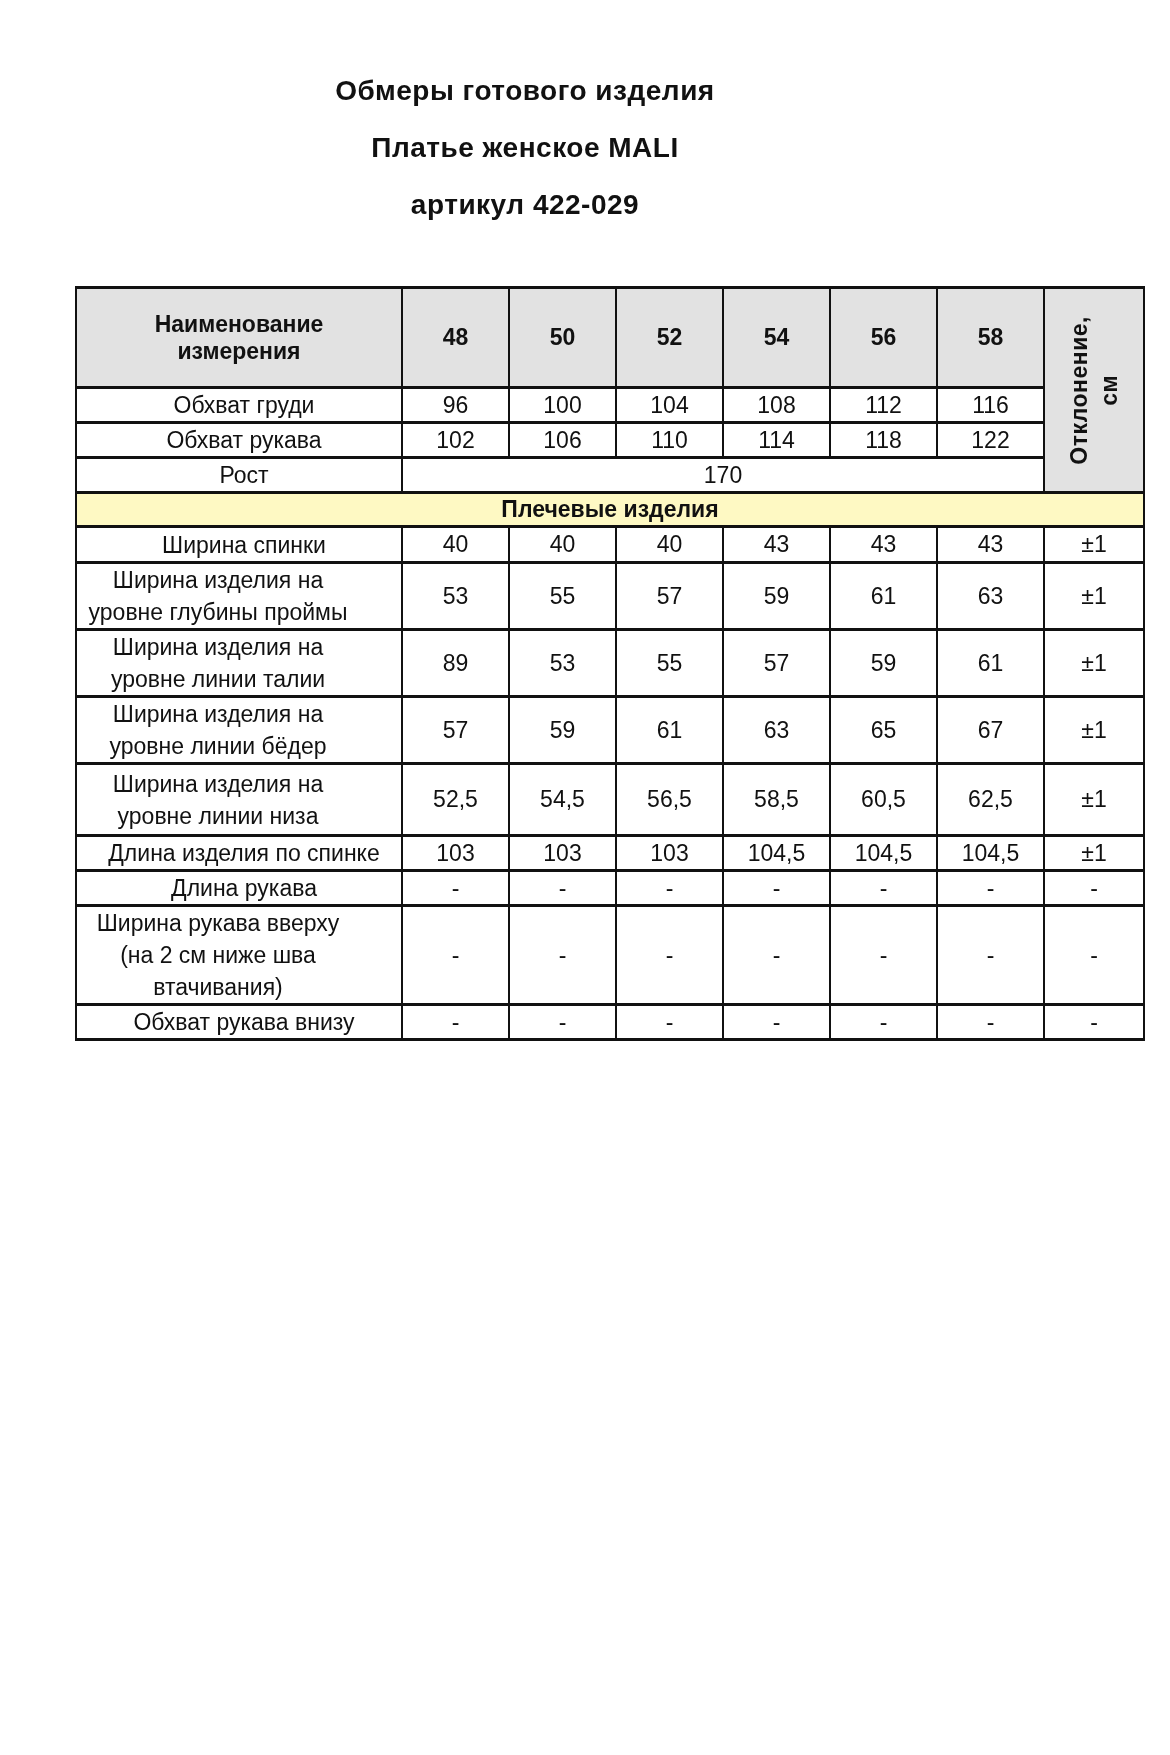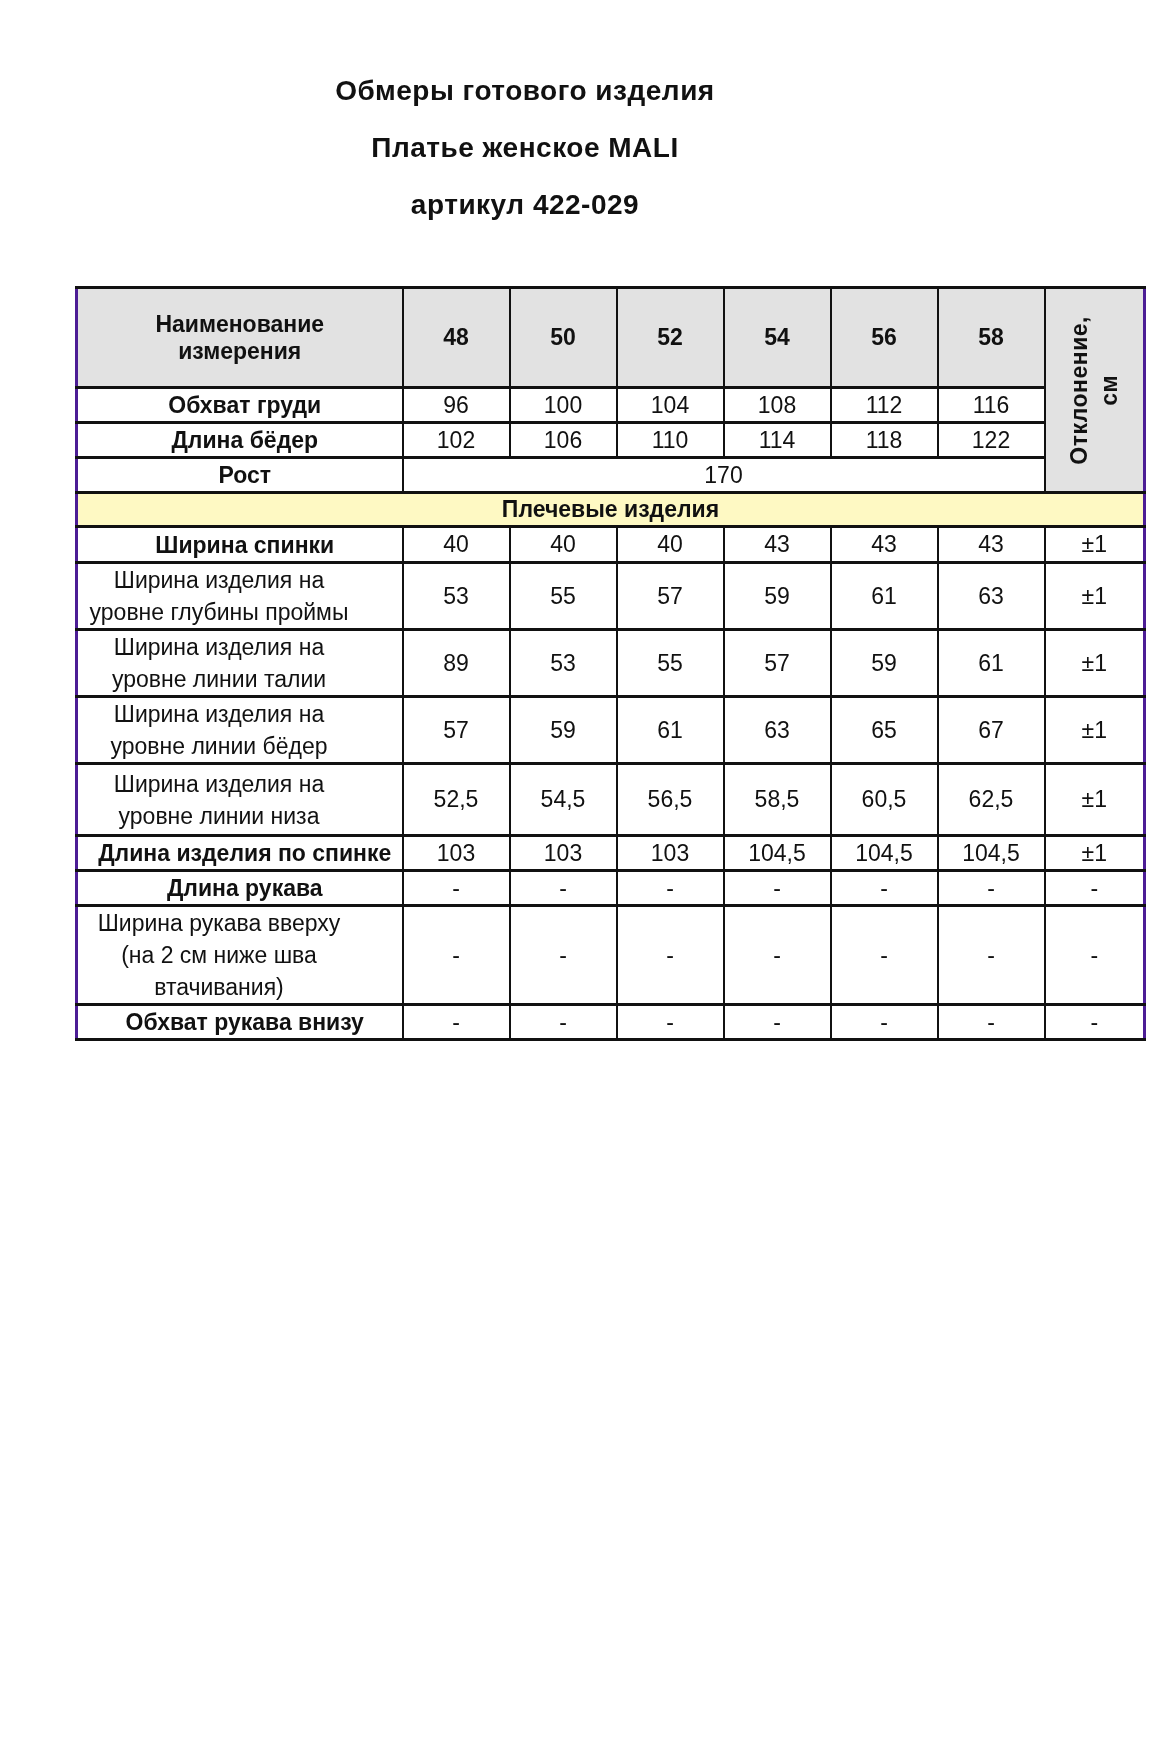--- a/index.html
+++ b/index.html
@@ -23,21 +23,21 @@
     font-weight: bold;
     font-size: 28px;
     line-height: 30px;
     margin-bottom: 27px;
     letter-spacing: 0.5px;
   }
   table.measure-table {
     border-collapse: collapse;
     table-layout: fixed;
     margin: 66px 0 0 75px;
-    border: 3px solid #4c1d95;
+    border: 1px solid #4c1d95;
   }
   table.measure-table td {
     border: solid #111111;
     border-width: 3px 2px;
     text-align: center;
     vertical-align: middle;
     font-size: 23px;
     padding: 0;
     overflow: hidden;
   }
@@ -47,21 +47,21 @@
   }
   .pre-line { white-space: pre-line; }
   td.name {
     text-align: left;
   }
   td.name .nm {
     max-width: 262px;
     padding-left: 10px;
     line-height: 32px;
   }
-  td.name .nm.nowrap { white-space: nowrap; max-width: none; font-weight: bold; }
+  td.name .nm.nowrap { white-space: nowrap; max-width: none; }
   td.section-cell {
     font-weight: bold;
     background: #fef9c3;
   }
   td.dev-hdr {
     background: #e2e2e2;
   }
   .rotated {
     writing-mode: vertical-rl;
     transform: rotate(180deg);
@@ -121,21 +121,21 @@
           </td>
         <td>96</td>
         <td>100</td>
         <td>104</td>
         <td>108</td>
         <td>112</td>
         <td>116</td>
       </tr>
       <tr class="r-pre" style="height:34px">
         <td class="name">
-            <div class="nm nowrap">Длина бёдер</div>
+            <div class="nm nowrap">Обхват рукава</div>
           </td>
         <td>102</td>
         <td>106</td>
         <td>110</td>
         <td>114</td>
         <td>118</td>
         <td>122</td>
       </tr>
       <tr class="r-rost">
         <td class="name">

